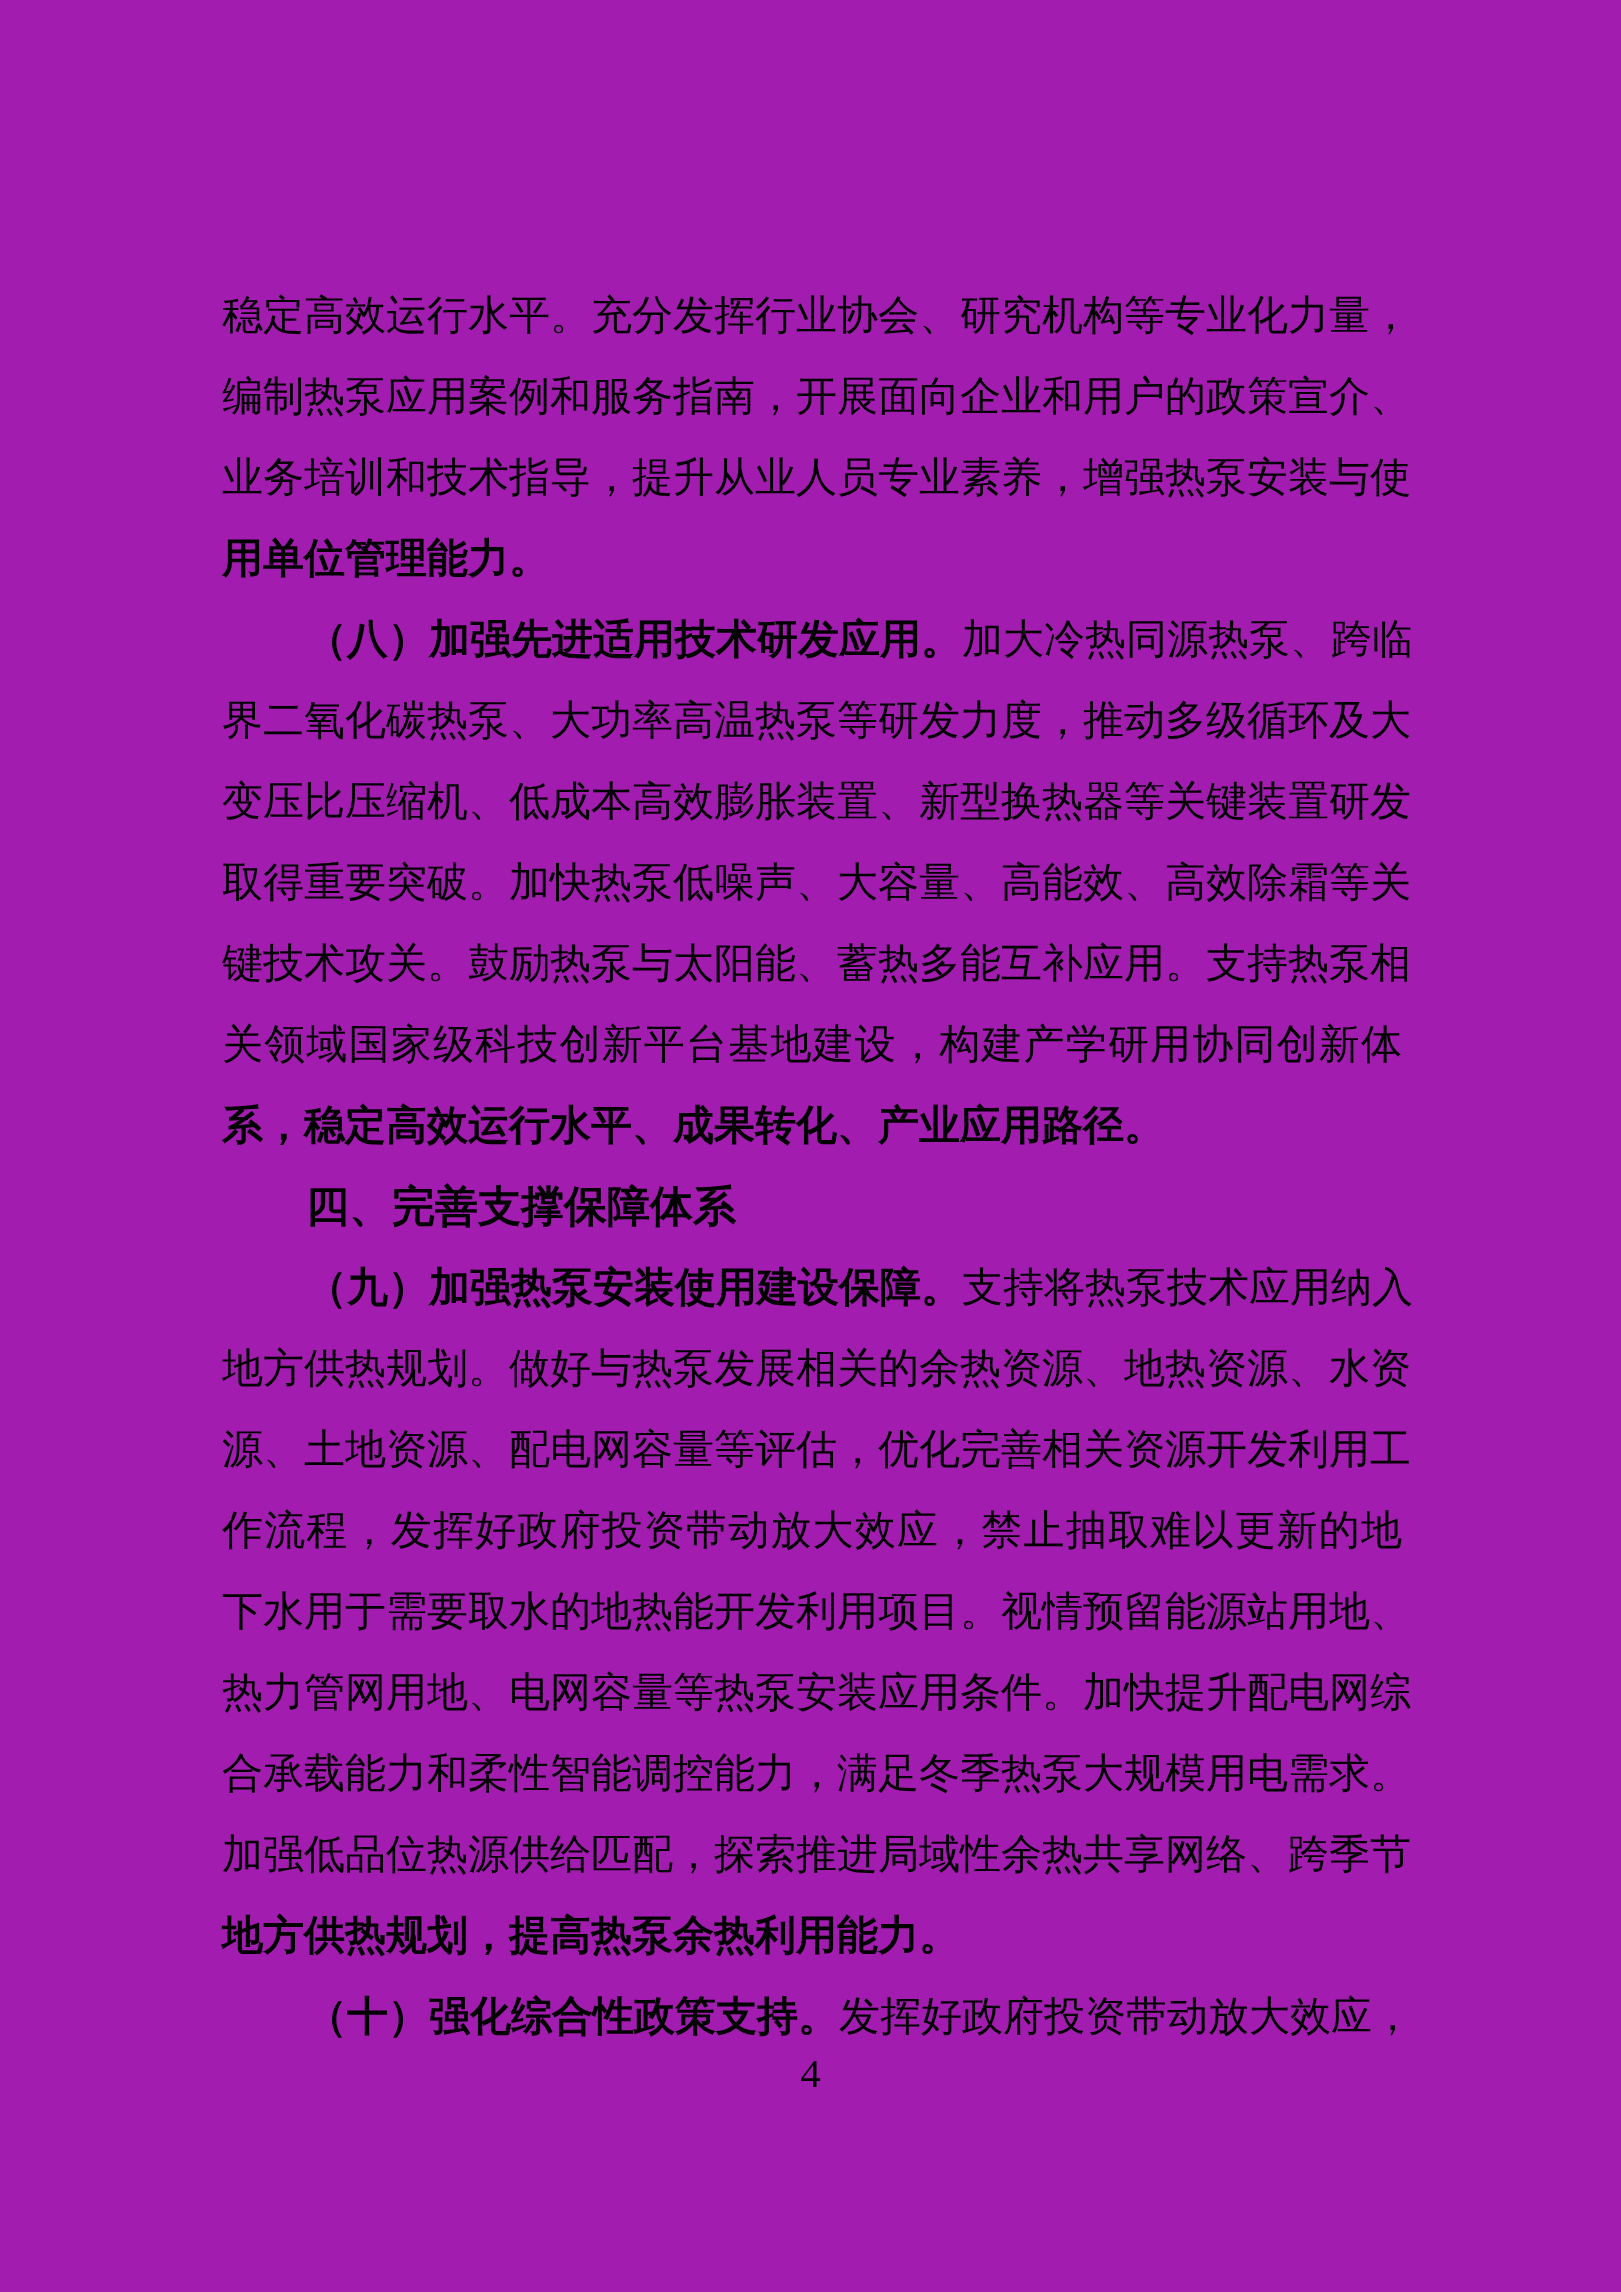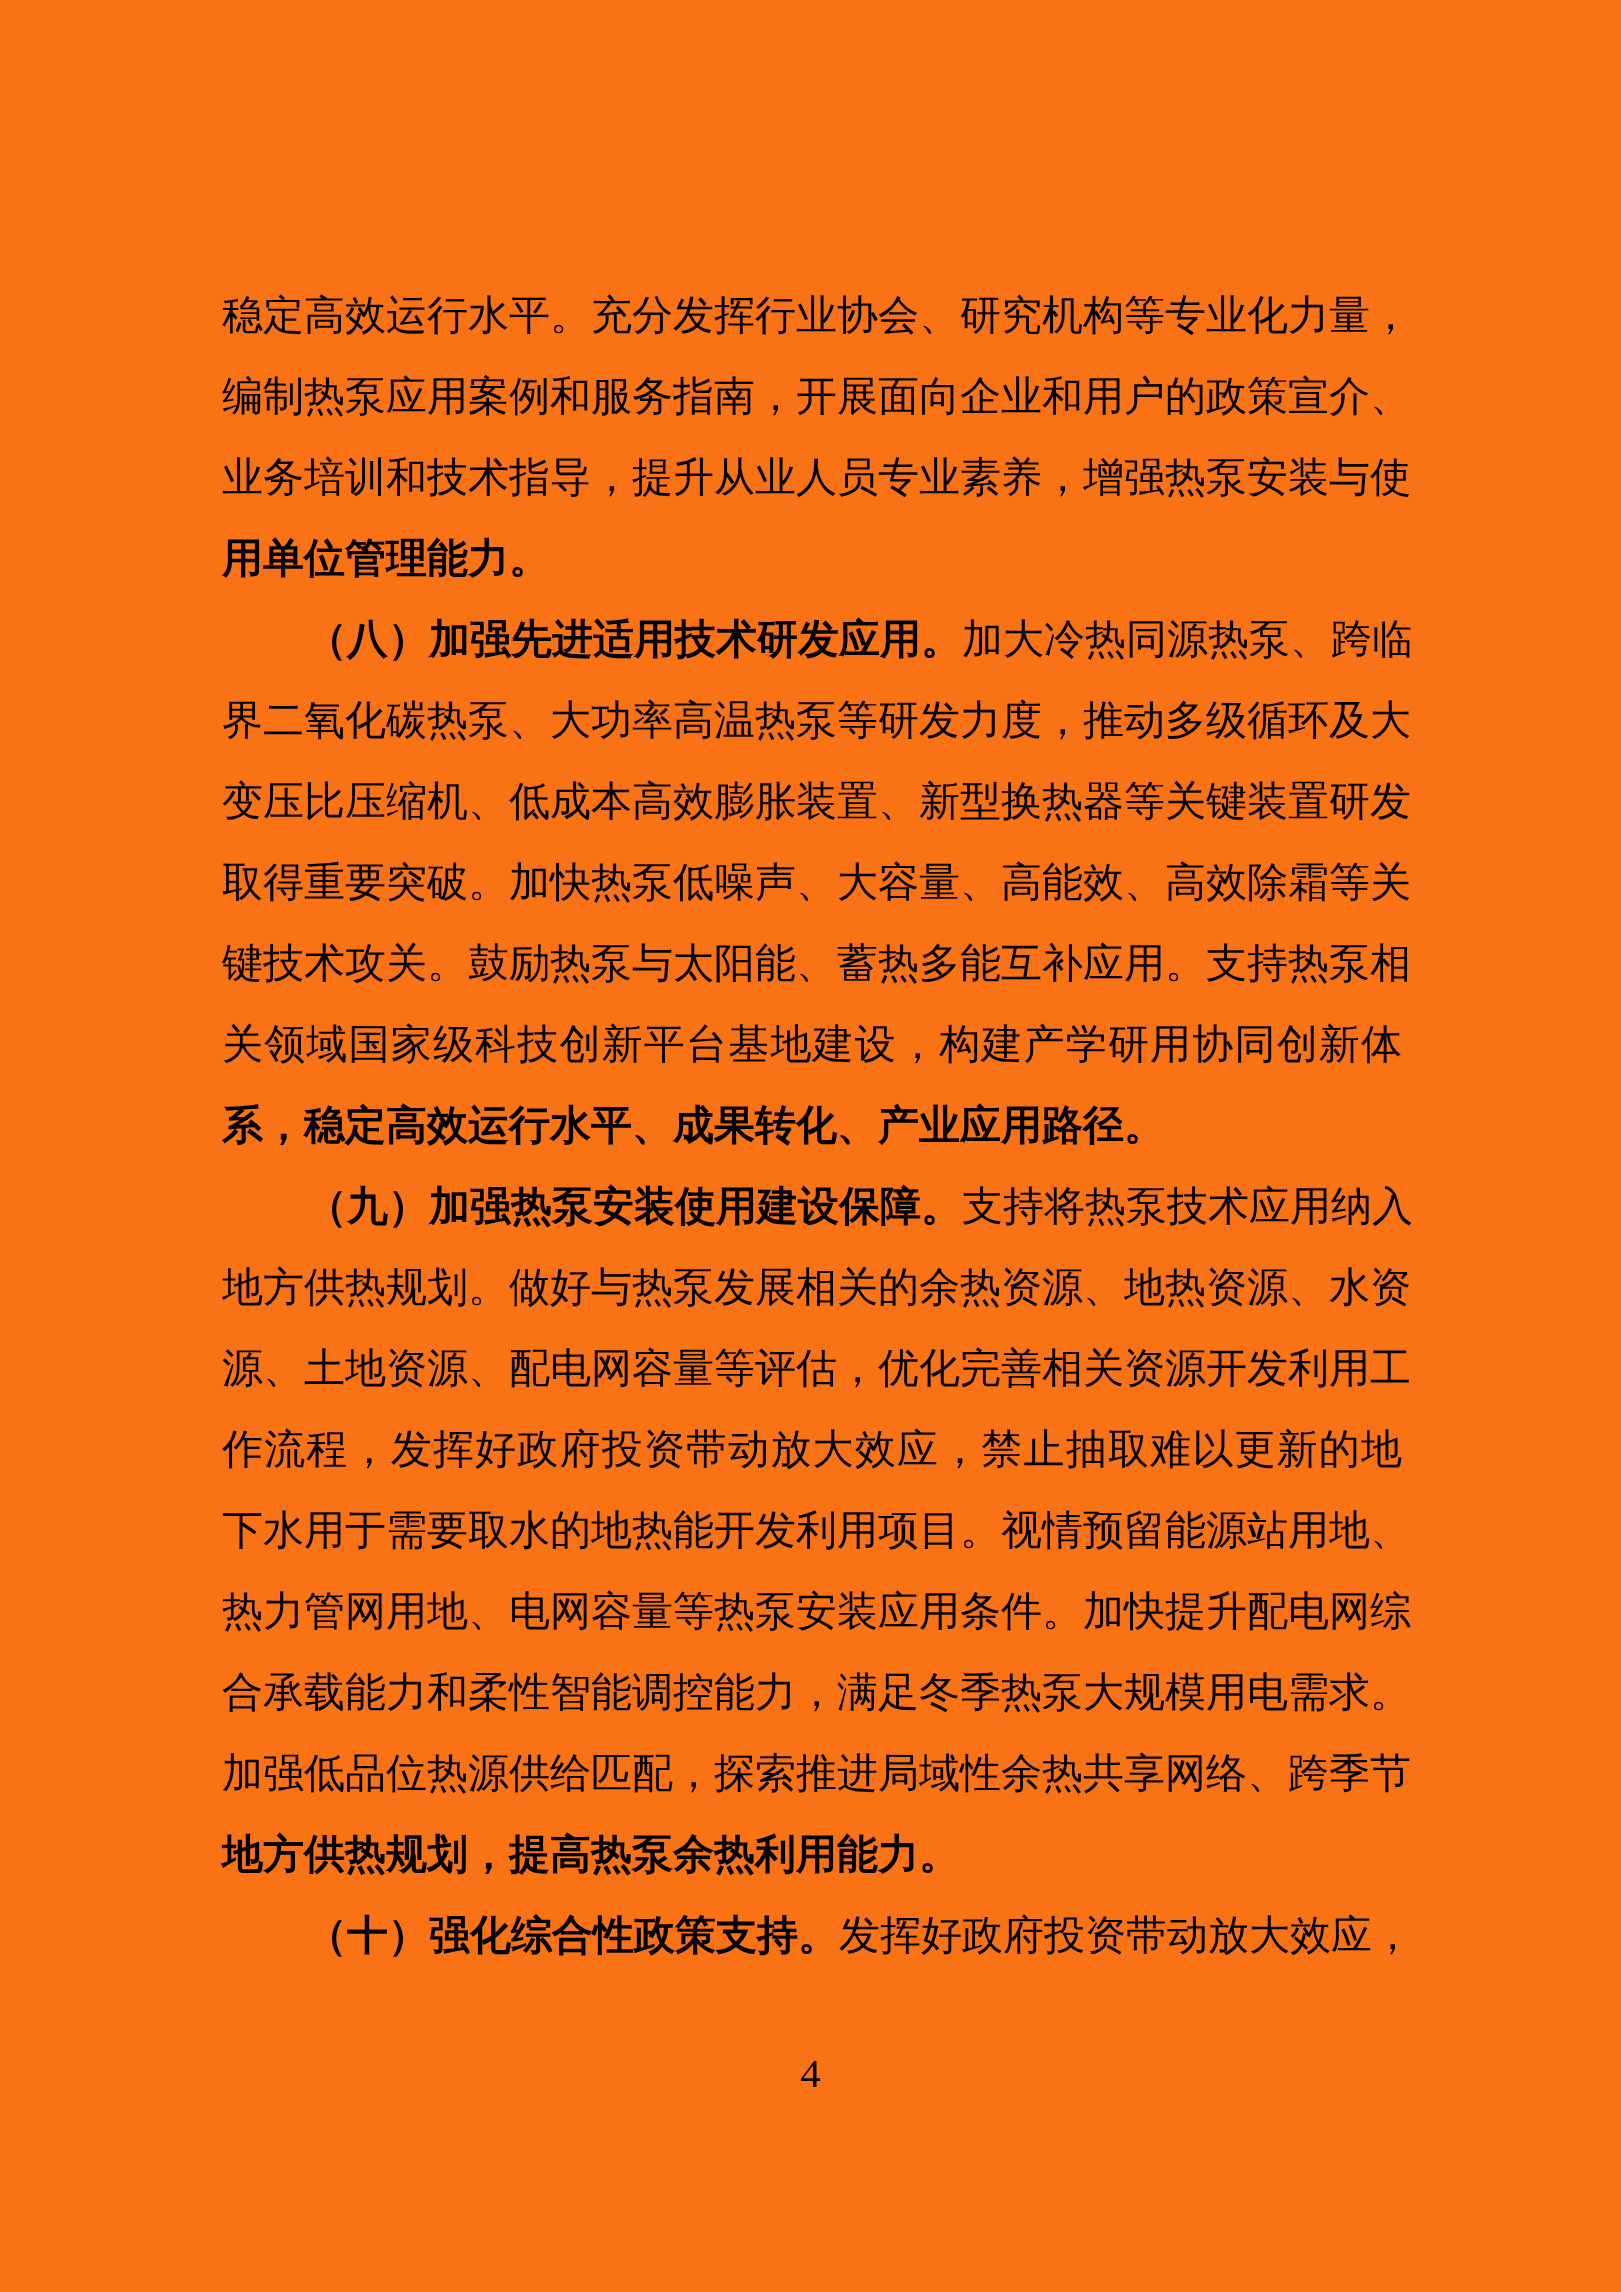--- a/index.html
+++ b/index.html
@@ -4,21 +4,21 @@
 <style>
   html, body {
     margin: 0;
     padding: 0;
     background: #ffffff;
   }
   .page {
     position: relative;
     width: 1621px;
     height: 2293px;
-    background: #f97316;
+    background: #a21caf;
     color: #000000;
     overflow: hidden;
     font-family: "Liberation Serif", serif;
   }
   .content {
     position: absolute;
     left: 222px;
     top: 275px;
     width: 1180px;
   }
@@ -72,20 +72,21 @@
       <div class="line">编制热泵应用案例和服务指南，开展面向企业和用户的政策宣介、</div>
       <div class="line">业务培训和技术指导，提升从业人员专业素养，增强热泵安装与使</div>
       <div class="line para-end">用单位管理能力。</div>
       <div class="line item-start"><span class="item-title">（八）加强先进适用技术研发应用。</span><span>加大冷热同源热泵、跨临</span></div>
       <div class="line">界二氧化碳热泵、大功率高温热泵等研发力度，推动多级循环及大</div>
       <div class="line">变压比压缩机、低成本高效膨胀装置、新型换热器等关键装置研发</div>
       <div class="line">取得重要突破。加快热泵低噪声、大容量、高能效、高效除霜等关</div>
       <div class="line">键技术攻关。鼓励热泵与太阳能、蓄热多能互补应用。支持热泵相</div>
       <div class="line">关领域国家级科技创新平台基地建设，构建产学研用协同创新体</div>
       <div class="line para-end">系，稳定高效运行水平、成果转化、产业应用路径。</div>
+      <div class="line section-heading">四、完善支撑保障体系</div>
       <div class="line item-start"><span class="item-title">（九）加强热泵安装使用建设保障。</span><span>支持将热泵技术应用纳入</span></div>
       <div class="line">地方供热规划。做好与热泵发展相关的余热资源、地热资源、水资</div>
       <div class="line">源、土地资源、配电网容量等评估，优化完善相关资源开发利用工</div>
       <div class="line">作流程，发挥好政府投资带动放大效应，禁止抽取难以更新的地</div>
       <div class="line">下水用于需要取水的地热能开发利用项目。视情预留能源站用地、</div>
       <div class="line">热力管网用地、电网容量等热泵安装应用条件。加快提升配电网综</div>
       <div class="line">合承载能力和柔性智能调控能力，满足冬季热泵大规模用电需求。</div>
       <div class="line">加强低品位热源供给匹配，探索推进局域性余热共享网络、跨季节</div>
       <div class="line para-end">地方供热规划，提高热泵余热利用能力。</div>
       <div class="line item-start"><span class="item-title">（十）强化综合性政策支持。</span><span>发挥好政府投资带动放大效应，</span></div>

